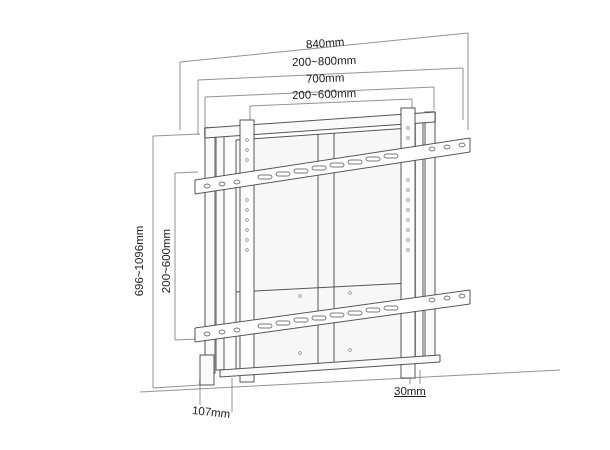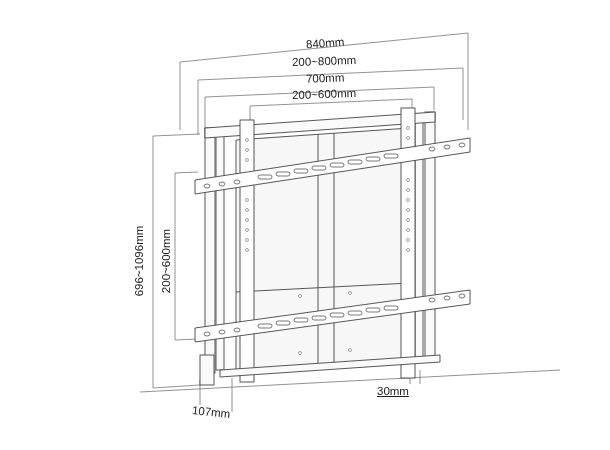--- a/index.html
+++ b/index.html
@@ -131,14 +131,14 @@
     </g>
   </svg>
 
   <span class="dim-label" style="left:306px; top:37px; transform:rotate(-4deg);">840mm</span>
   <span class="dim-label" style="left:292px; top:55px; transform:rotate(-2deg);">200~800mm</span>
   <span class="dim-label" style="left:306px; top:72px; transform:rotate(-2deg);">700mm</span>
   <span class="dim-label" style="left:292px; top:88px; transform:rotate(-2deg);">200~600mm</span>
   <span class="dim-label rot" style="left:104px; top:255px; transform:rotate(-90deg);">696~1096mm</span>
   <span class="dim-label rot" style="left:134px; top:255px; transform:rotate(-90deg);">200~600mm</span>
   <span class="dim-label" style="left:192px; top:406px; transform:rotate(6deg);">107mm</span>
-  <span class="dim-label" style="left:377px; top:385px;text-decoration:underline;">30mm</span>
+  <span class="dim-label" style="left:394px; top:385px;text-decoration:underline;">30mm</span>
 </div>
 
 </body></html>

